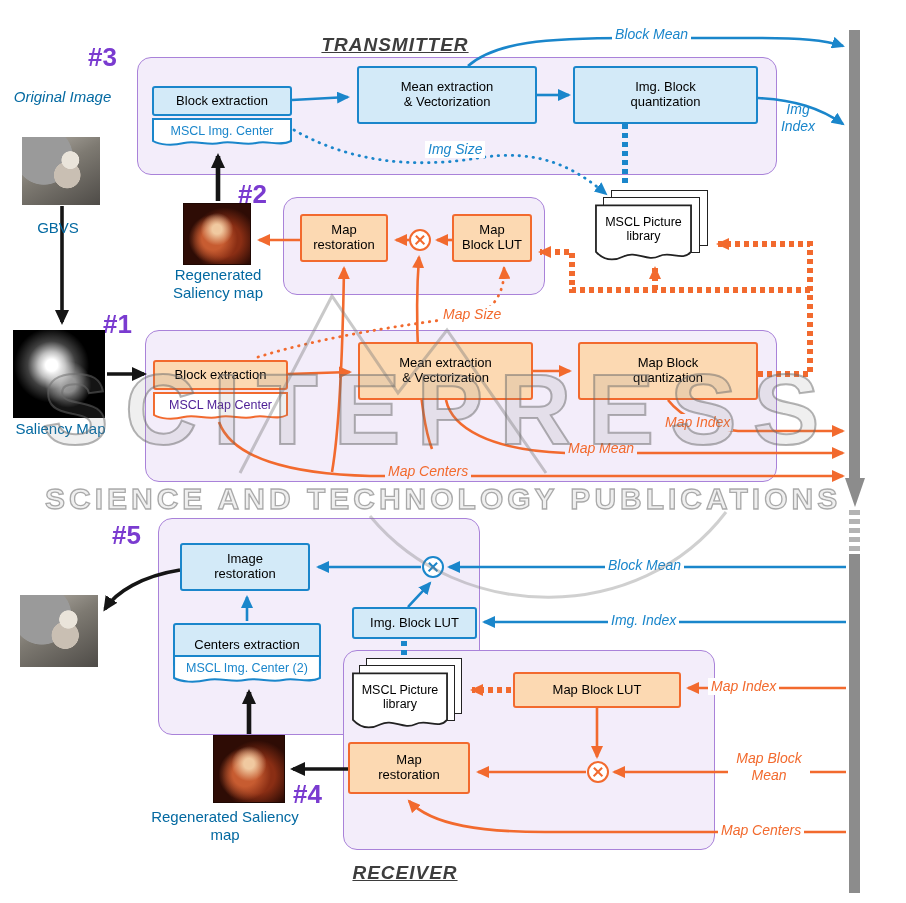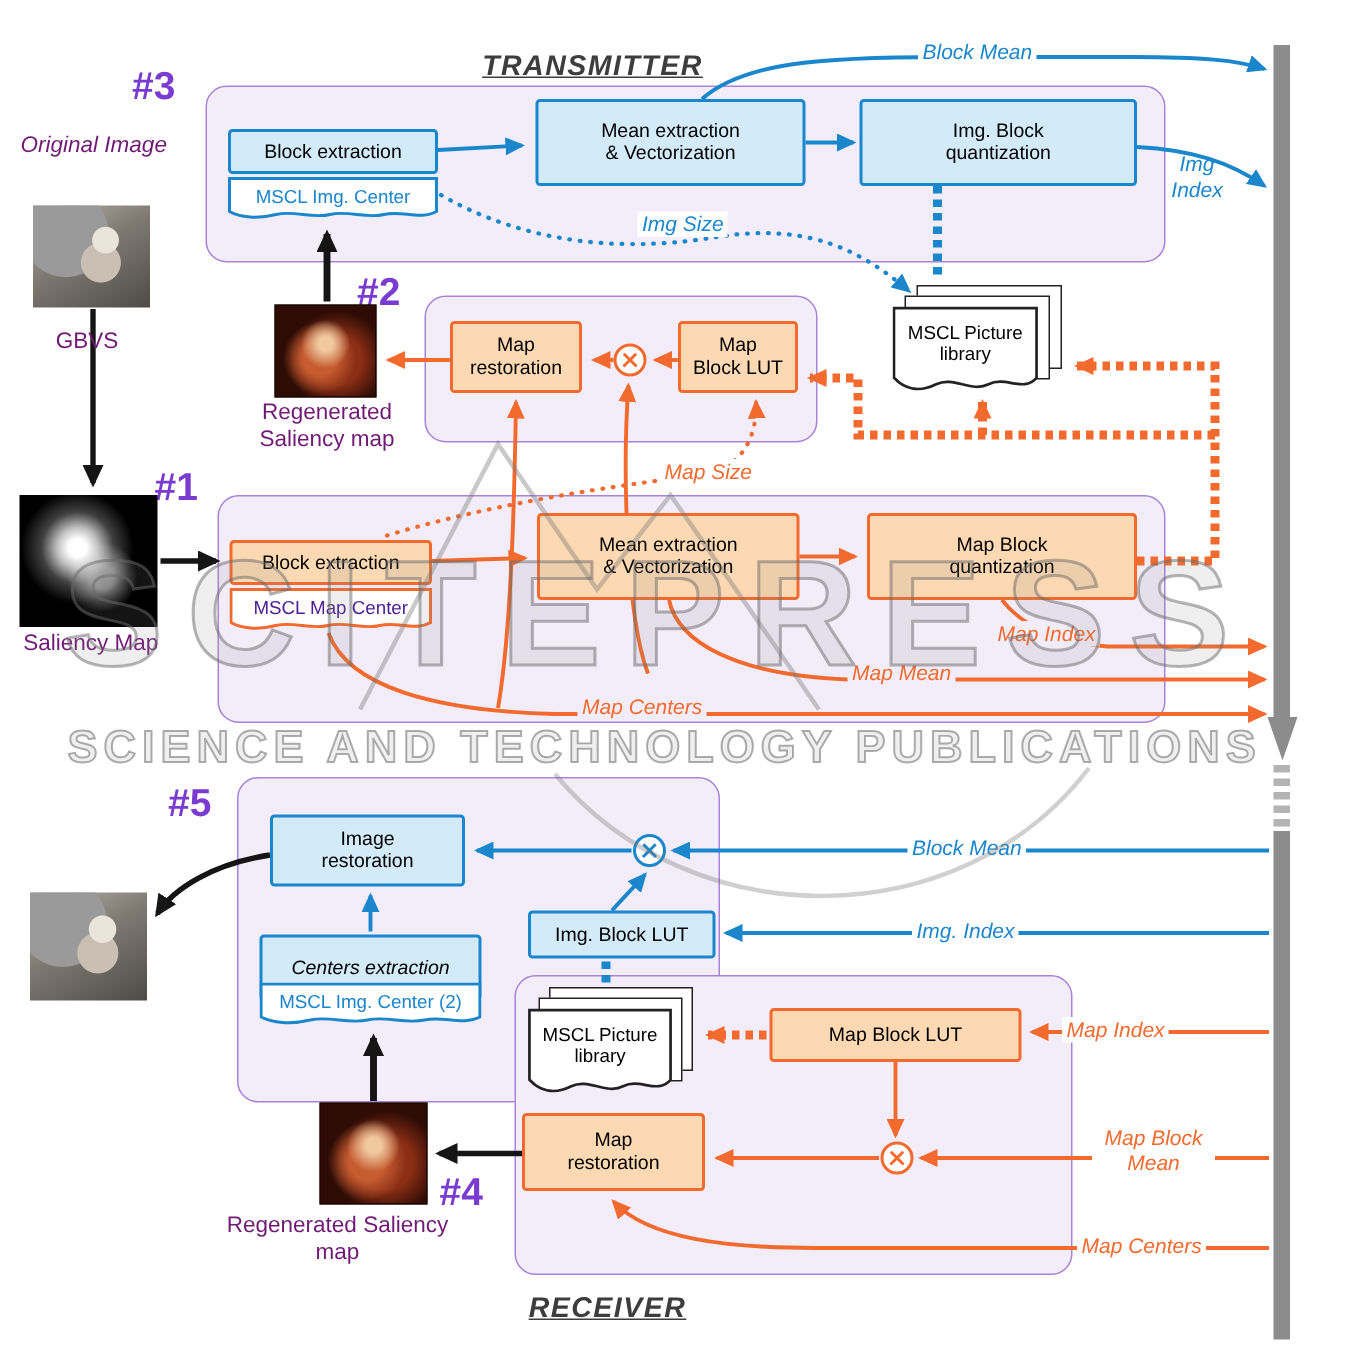--- a/index.html
+++ b/index.html
@@ -50,21 +50,21 @@
   .mult::before, .mult::after { content:""; position:absolute; left:3px; top:8px; width:12px; height:2.4px; }
   .mult.orange::before, .mult.orange::after { background:#f26a2e; }
   .mult.blue::before,   .mult.blue::after   { background:#1a86cb; }
   .mult::before { transform:rotate(45deg); }
   .mult::after  { transform:rotate(-45deg); }
 
   
   .title { position:absolute; font-size:19px; font-weight:bold; font-style:italic;
            text-decoration:underline; color:#3d3d3d; letter-spacing:1px; text-align:center; z-index:3; }
   .stage-label { position:absolute; font-size:26px; font-weight:bold; color:#7a3bd0; z-index:3; }
-  .ann { position:absolute; font-size:15px; color:#701a75; text-align:center; z-index:3; line-height:1.2; }
+  .ann { position:absolute; font-size:15px; color:#0369a1; text-align:center; z-index:3; line-height:1.2; }
   .ann.it { font-style:italic; }
   .sig { position:absolute; font-size:14px; font-style:italic; z-index:3; white-space:nowrap; line-height:1.2; }
   .sig.two { white-space:pre-line; text-align:center; }
   .sig.blue { color:#1a86cb; } .sig.orange { color:#f26a2e; }
   .sig.bgw { background:#fff; padding:0 3px; }
   .sig.bgp { background:#f3edfa; padding:0 3px; }
 
   
   .thumb { position:absolute; z-index:3; }
   .img-gray { background:
@@ -232,21 +232,21 @@
   <div class="sig blue bgw" style="left:425px;top:141px;">Img Size</div>
   <div class="sig orange bgw" style="left:440px;top:306px;">Map Size</div>
   <div class="sig orange bgp" style="left:662px;top:414px;">Map Index</div>
   <div class="sig orange bgp" style="left:565px;top:440px;">Map Mean</div>
   <div class="sig orange bgp" style="left:385px;top:463px;">Map Centers</div>
 
   <div class="box blue" style="left:180px;top:543px;width:130px;height:48px;">Image
 restoration</div>
   <div class="mult blue" style="left:422px;top:556px;"></div>
   <div class="box blue" style="left:352px;top:607px;width:125px;height:32px;">Img. Block LUT</div>
-  <div class="box blue" style="left:173px;top:623px;width:148px;height:44px;font-style:italic;">Centers extraction</div>
+  <div class="box blue" style="left:173px;top:623px;width:148px;height:44px;">Centers extraction</div>
   <div class="doc blue" style="left:173px;top:655px;width:148px;height:30px;">
     <svg viewBox="0 0 140 30" preserveAspectRatio="none">
         <path d="M1,1 H139 V23 C128,29 116,22 104,25 C92,28 80,22 68,25 C56,28 44,22 32,25 C20,28 8,27 1,23 Z" fill="#fff" stroke="#1a86cb" stroke-width="2" vector-effect="non-scaling-stroke"></path>
       </svg>
     <span>MSCL Img. Center (2)</span>
   </div>
 
   <div class="lib" style="left:352px;top:658px;width:112px;height:72px;">
     <div class="sheet" style="left:14px;top:0;width:96px;height:56px;"></div>
     <div class="sheet" style="left:7px;top:7px;width:96px;height:56px;"></div>

